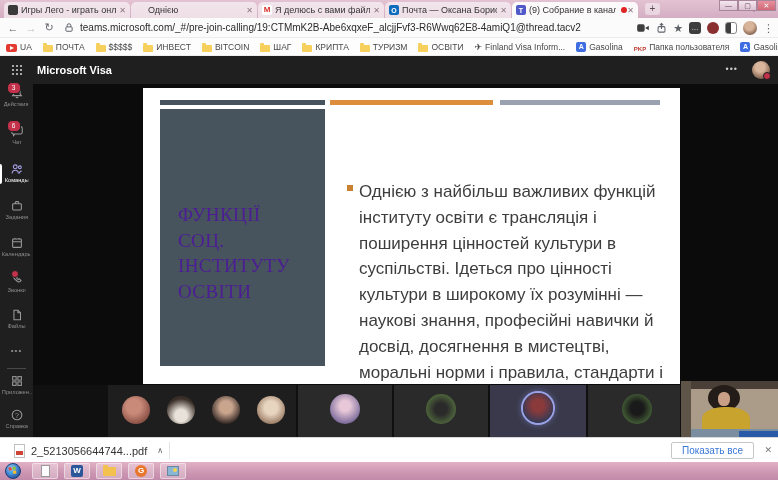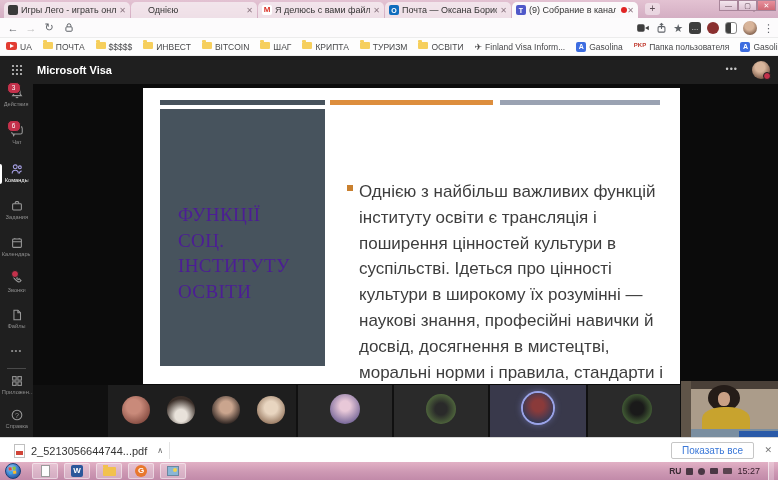--- a/index.html
+++ b/index.html
@@ -43,21 +43,21 @@
   .abicons{position:absolute;right:4px;top:0;height:20px;display:flex;align-items:center;gap:6px}
   .extile{width:12px;height:12px;border-radius:3px;background:#3e3e3e;color:#fff;
     font-size:7px;line-height:12px;text-align:center}
   .extile.split{background:linear-gradient(90deg,#3e3e3e 50%,#fff 50%);border:1px solid #888;box-sizing:border-box}
   .chav{width:14px;height:14px;border-radius:50%;
     background:radial-gradient(circle at 45% 35%,#d8b49a 35%,#7a5a48 80%)}
 
   .bookmarks{left:0;top:38px;width:778px;height:18px;background:#fdfdfd;
     display:flex;align-items:center;padding:0 6px;box-sizing:border-box;gap:11px;
     border-bottom:1px solid #eee;overflow:hidden}
-  .bm{display:flex;align-items:flex-start;gap:3px;font-size:8.5px;color:#47484a;white-space:nowrap}
+  .bm{display:flex;align-items:flex-end;gap:3px;font-size:8.5px;color:#47484a;white-space:nowrap}
   .folder{width:10px;height:7px;background:#f6cf5c;border-radius:1px;position:relative;flex:0 0 auto}
   .folder:before{content:"";position:absolute;top:-2px;left:0;width:4px;height:2px;
     background:#f6cf5c;border-radius:1px 1px 0 0}
   .yt{width:11px;height:8px;background:#e23c32;border-radius:2px;position:relative;flex:0 0 auto}
   .yt:before{content:"";position:absolute;left:4px;top:2px;border-left:4px solid #fff;
     border-top:2px solid transparent;border-bottom:2px solid transparent}
   .plane{font-size:9px;color:#444;flex:0 0 auto}
   .gasico{width:10px;height:10px;background:#3d6de0;border-radius:2px;color:#fff;
     font-size:7px;font-weight:bold;line-height:10px;text-align:center;flex:0 0 auto}
   .pkp{font-size:6px;font-weight:bold;color:#c03a2e;flex:0 0 auto}
@@ -205,20 +205,21 @@
 <div class="abs addressbar">
   <span class="navic" style="margin-left:4px">←</span>
   <span class="navic dis">→</span>
   <span class="navic">↻</span>
   <span style="margin:0 2px 0 6px">
     <svg width="10" height="11" viewBox="0 0 16 16">
         <rect x="3" y="7" width="10" height="7" rx="1.5" fill="none" stroke="#5f6368" stroke-width="1.6"></rect>
         <path d="M5 7V5a3 3 0 0 1 6 0v2" fill="none" stroke="#5f6368" stroke-width="1.6"></path>
       </svg>
   </span>
+  <span class="urltxt">teams.microsoft.com/_#/pre-join-calling/19:CTMmK2B-Abe6xqxeF_alcjjFvf3-R6Wwq62E8-4amiQ1@thread.tacv2</span>
   <div class="abicons">
     <span>
       <svg width="14" height="10" viewBox="0 0 16 12">
           <rect x="1" y="1.5" width="9" height="9" rx="2" fill="#3e3e3e"></rect>
           <path d="M10.5 6l4.5-2.6v5.2z" fill="#3e3e3e"></path>
         </svg>
     </span>
     <span>
       <svg width="11" height="12" viewBox="0 0 16 16">
           <rect x="3" y="6" width="10" height="8" rx="1.5" fill="none" stroke="#5f6368" stroke-width="1.5"></rect>
@@ -472,22 +473,13 @@
     </div>
   <div class="tbtn" style="left:96px">
       <span class="ic-folder"></span>
     </div>
   <div class="tbtn" style="left:128px">
       <span class="ic-g">G</span>
     </div>
   <div class="tbtn" style="left:160px">
       <span class="ic-paint"></span>
     </div>
-  <div class="tray">
-    <span class="lang">RU</span>
-    <span class="trayico"></span>
-    <span class="trayico round"></span>
-    <span class="trayico" style="width:8px;height:6px"></span>
-    <span class="trayico" style="width:9px;height:6px;background:#5a4450"></span>
-    <span class="clock">15:27</span>
-    <span class="showdesk"></span>
-  </div>
 </div>
 
 </body></html>

